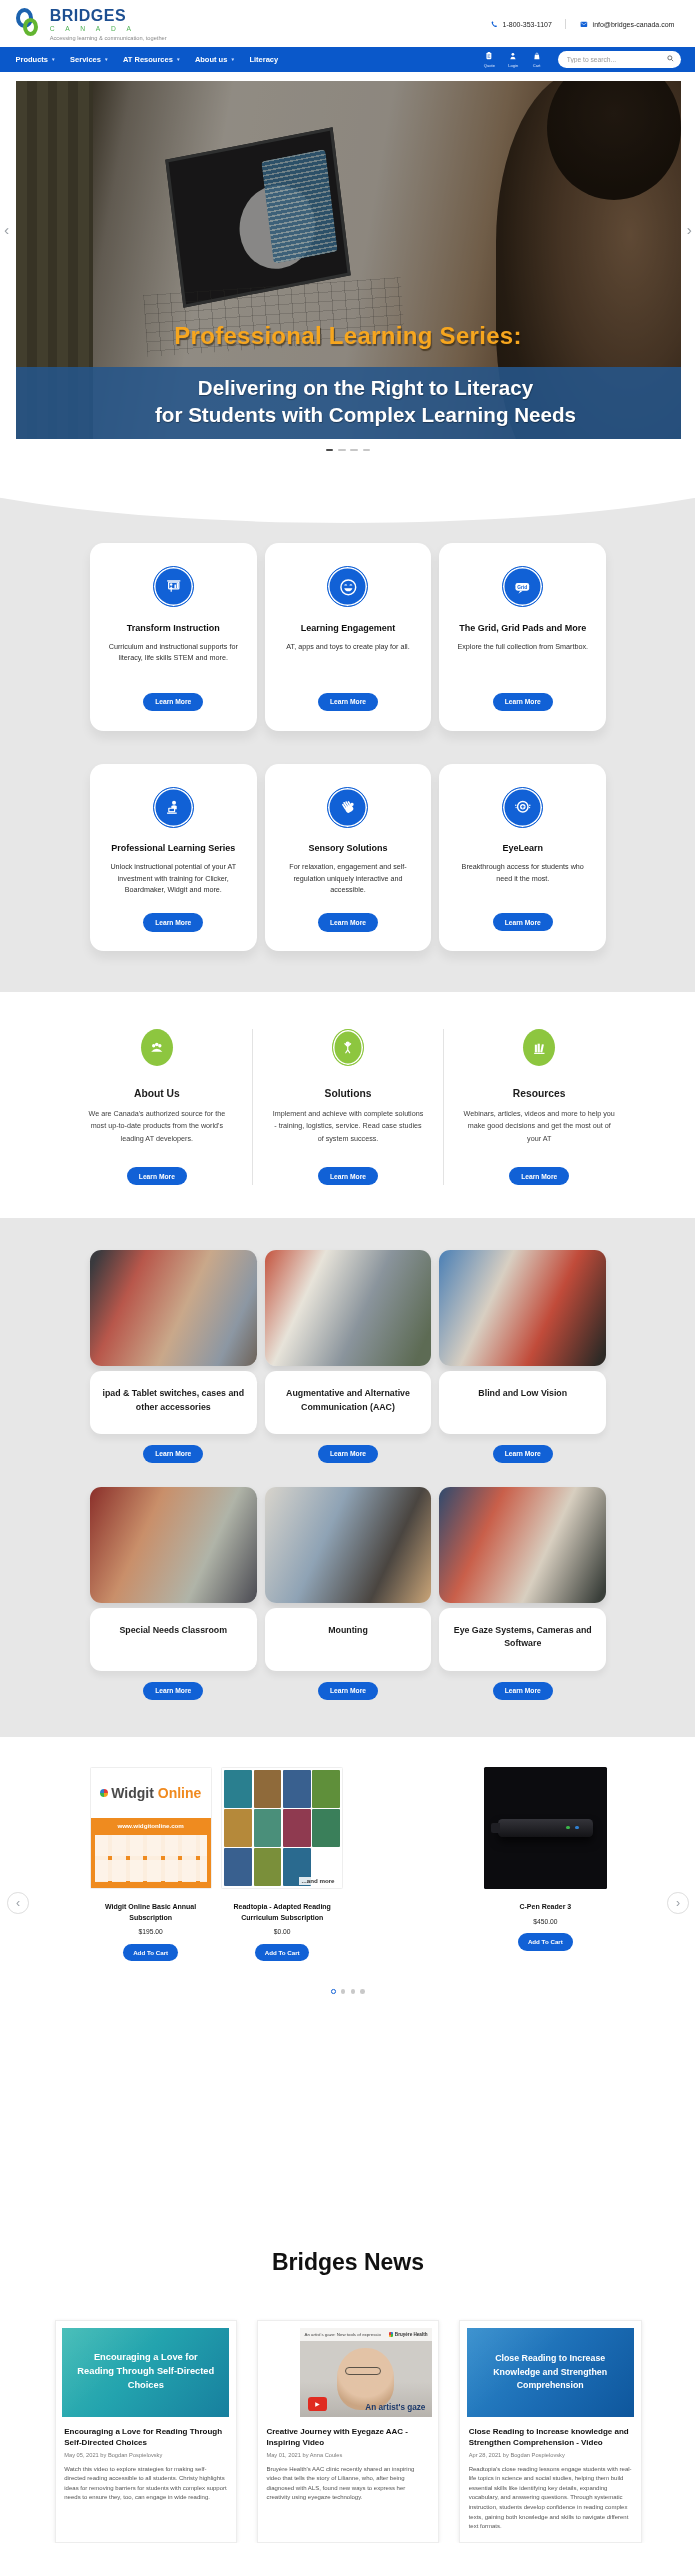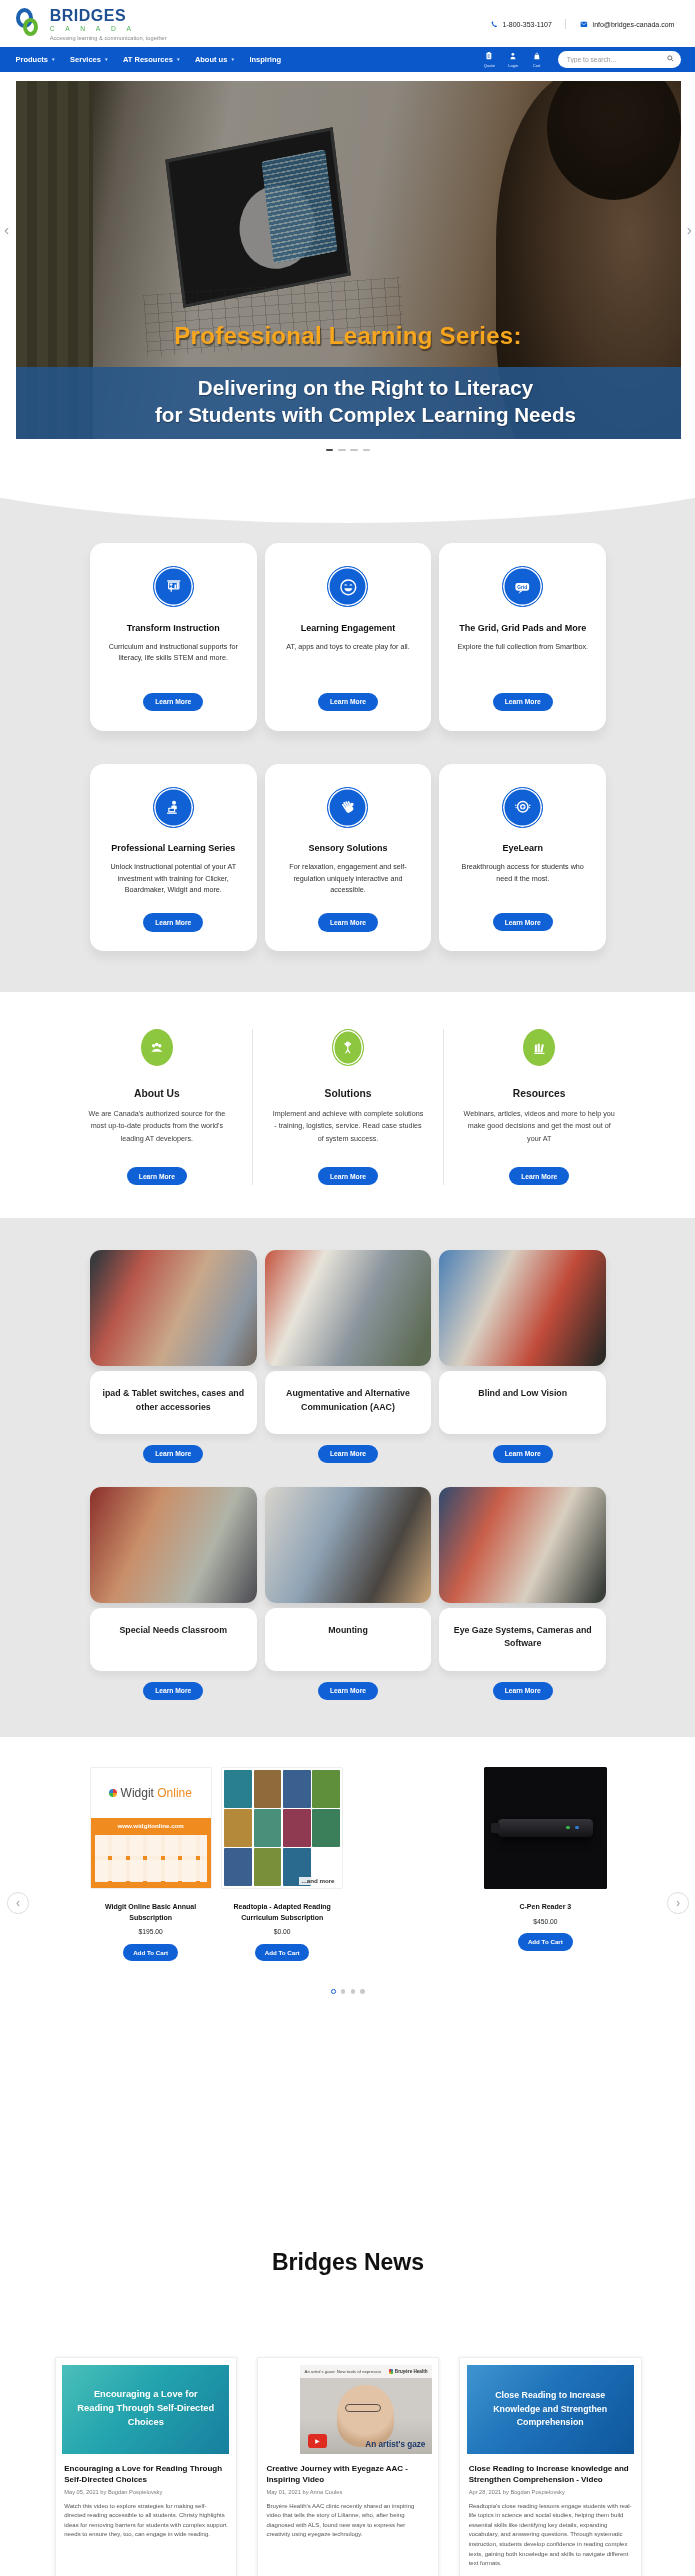--- a/index.html
+++ b/index.html
@@ -95,21 +95,21 @@
   
   .recommends { position:relative; padding:30px 0 13.4px; background:#fff; }
   .big-h { text-align:center; font-size:23px; font-weight:bold; margin:0 0 30px; color:#111; }
   .prod-row { width:517px; margin:0 auto; display:grid; grid-template-columns:repeat(4,1fr); column-gap:9.3px; }
   .prod { text-align:center; }
   .prod.col4 { grid-column:4; }
   .prod-img { height:122px; margin-bottom:13.4px; position:relative; overflow:hidden; border-radius:1.5px; }
   .pi-widgit { background:#fff; border:0.5px solid #eee; }
   .widgit-top { height:42%; display:flex; align-items:center; justify-content:center; gap:3.1px; }
   .w-dot { width:8.2px; height:8.2px; border-radius:50%; background:conic-gradient(#e23b3b 0 25%, #f3a21c 25% 50%, #3bb54a 50% 75%, #2f7fd0 75% 100%); }
-  .w-name { font-size:12px; font-weight:normal; color:#4a4a4a; }
+  .w-name { font-size:14px; font-weight:bold; color:#4a4a4a; }
   .w-name span { color:#f08a1f; }
   .widgit-orange { position:absolute; bottom:0; left:0; right:0; height:58%; background:#ef8b1f; padding-top:4.1px; }
   .w-caption { color:#fff; font-weight:bold; font-size:6.2px; text-align:center; }
   .w-boxes { margin:5.2px 4.1px 0; height:47px; background:
      repeating-linear-gradient(90deg, rgba(255,255,255,.95) 0 13.4px, rgba(239,139,31,0) 13.4px 17.5px),
      repeating-linear-gradient(rgba(255,255,255,.95) 0 20.6px, rgba(239,139,31,0) 20.6px 25px); opacity:.9; }
   .pi-readtopia { background:#fff; border:0.5px solid #eee; padding:2.1px; }
   .rt-tiles { height:100%; display:grid; grid-template-columns:repeat(4,1fr); grid-template-rows:repeat(3,1fr); gap:1.5px; }
   .rt-tiles div { border-radius:1px; }
   .rt-more { position:absolute; right:5.2px; bottom:3.1px; font-size:6.2px; font-weight:bold; color:#333; background:rgba(255,255,255,.85); padding:0.5px 2.6px; }
@@ -122,21 +122,21 @@
   .prod-price { font-size:6.7px; color:#222; margin:0 0 8.2px; }
   .btn-cart { display:inline-block; background:#1161d6; color:#fff; font-size:6.2px; font-weight:bold; padding:5.2px 9.8px; border-radius:9.3px; border:none; cursor:pointer; font-family:inherit; }
   .car-arrow { position:absolute; top:155px; width:21.6px; height:21.6px; border:0.5px solid #ddd; border-radius:50%; background:#fff;
     display:flex; align-items:center; justify-content:center; color:#9aa0a6; font-size:12.4px; cursor:pointer; }
   .car-arrow.left { left:7.2px; } .car-arrow.right { right:7.2px; }
   .prod-dots { display:flex; justify-content:center; gap:5.2px; margin-top:28px; }
   .pdot { width:4.6px; height:4.6px; border-radius:50%; background:#c9c9c9; cursor:pointer; }
   .pdot.active { background:#fff; border:1px solid #1161d6; }
   
   .news { padding-top:242px; background:#fff; }
-  .news .big-h { margin-bottom:81px; }
+  .news .big-h { margin-bottom:44px; }
   .news-grid { width:587px; margin:0 auto; display:grid; grid-template-columns:repeat(3,1fr); column-gap:19.6px; }
   .ncard { background:#fff; border:0.5px solid #ededed; box-shadow:0 0.5px 4.1px rgba(0,0,0,.09); padding:6.7px 6.7px 10.3px; }
   .nimg { height:89px; position:relative; display:flex; align-items:center; justify-content:center; text-align:center; overflow:hidden; }
   .ni-teal { background:linear-gradient(130deg,#3cbab4 0%,#23a3ae 45%,#177f9e 100%); }
   .ni-teal::before, .ni-blue::before { content:""; position:absolute; left:-30%; top:-40%; width:90%; height:180%;
     background:linear-gradient(120deg, rgba(255,255,255,.14), rgba(255,255,255,0) 60%); transform:rotate(18deg); }
   .ni-blue { background:linear-gradient(130deg,#2f8bcc 0%,#1b6cb4 55%,#0e569c 100%); }
   .ni-text { position:relative; color:#fff; font-weight:bold; font-size:9.3px; line-height:1.5; padding:0 13.4px; }
   .ni-video { background:linear-gradient(#e8e6e2 0 13.4px, #cfccc7 13.4px 60%, #b7b3ad 100%);margin-left:36px; }
   .nv-bar { position:absolute; top:0; left:0; right:0; height:13.4px; background:#f4f3f1; display:flex; align-items:center; justify-content:space-between; padding:0 4.1px; }
@@ -200,21 +200,21 @@
       </div>
     <div class="nav-item">
         <span>AT Resources</span>
         <span class="nav-caret">▼</span>
       </div>
     <div class="nav-item">
         <span>About us</span>
         <span class="nav-caret">▼</span>
       </div>
     <div class="nav-item">
-        <span>Inspiring</span>
+        <span>Literacy</span>
       </div>
   </div>
   <div class="nav-right">
     <div class="util">
       <span><svg width="9.8" height="9.8" viewBox="0 0 24 24">
             <rect x="6" y="4" width="12" height="16" rx="2" fill="#fff"></rect>
             <rect x="9" y="2.5" width="6" height="3" rx="1" fill="#fff"></rect>
             <g stroke="#0a58ca" stroke-width="1.4">
               <line x1="8.5" y1="9.5" x2="15.5" y2="9.5"></line>
               <line x1="8.5" y1="12.5" x2="13" y2="12.5"></line>

